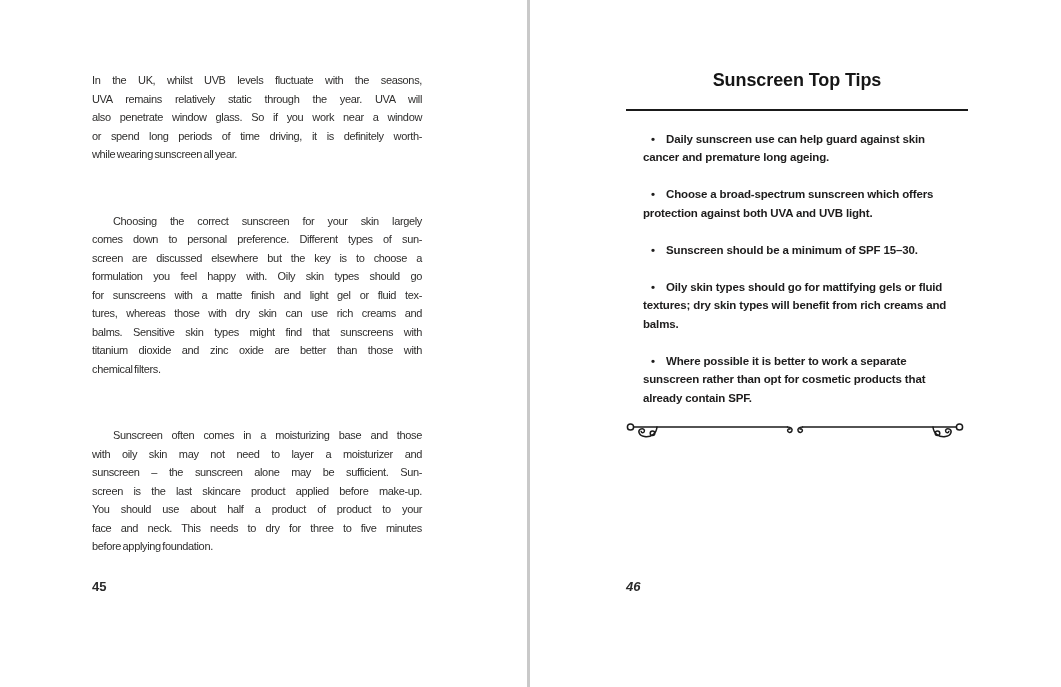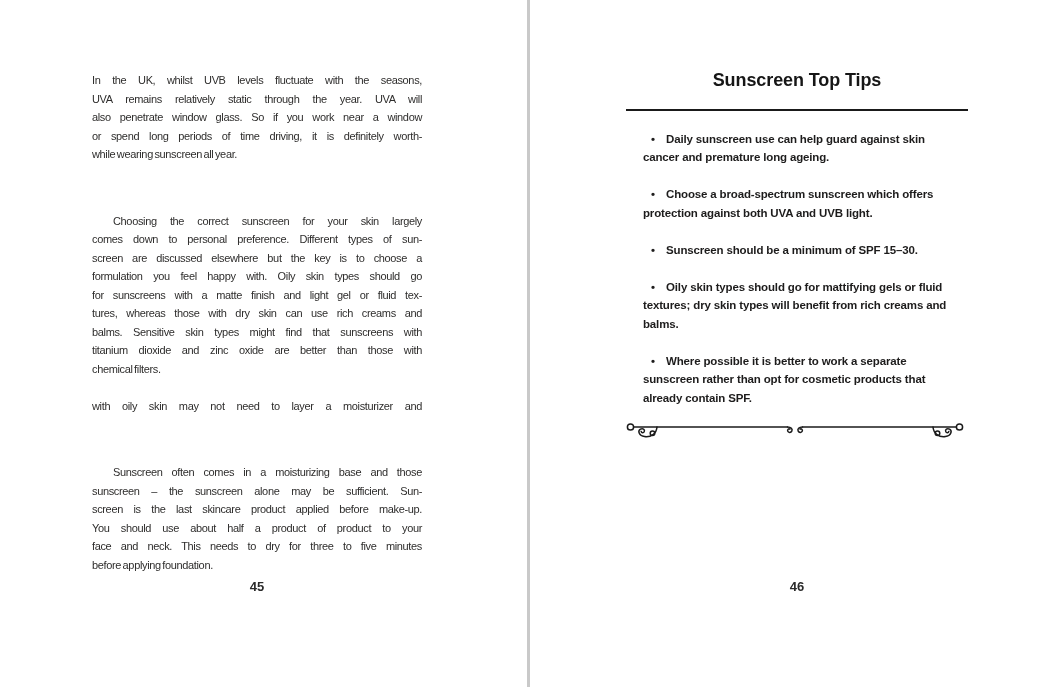--- a/index.html
+++ b/index.html
@@ -37,23 +37,23 @@
   .bullet{margin:0 0 18.5px 0;}
   .bullet:last-child{margin-bottom:0;}
   .bl{white-space:nowrap;}
   .bdot{display:inline-block;width:15px;padding-left:8px;}
 
   
   .flourish{position:absolute;left:625px;top:420px;width:340px;height:26px;}
 
   
   .pn{position:absolute;top:578px;font-weight:700;font-size:13px;line-height:18.5px;
-      color:#2b2b2b;text-align:center;}
+      color:#2b2b2b;text-align:left;}
   .pn-left{left:92px;width:330px;}
-  .pn-right{left:626px;width:342px;}
+  .pn-right{left:626px;width:342px;font-style:italic;}
 </style>
 </head>
 <body>
 
 <div class="gutter"></div>
 
 <div>
   <div class="ltext">
     <div class="para">
       <div class="jl">In the UK, whilst UVB levels fluctuate with the seasons,</div>
@@ -67,22 +67,22 @@
       <div class="jl">comes down to personal preference. Different types of sun-</div>
       <div class="jl">screen are discussed elsewhere but the key is to choose a</div>
       <div class="jl">formulation you feel happy with. Oily skin types should go</div>
       <div class="jl">for sunscreens with a matte finish and light gel or fluid tex-</div>
       <div class="jl">tures, whereas those with dry skin can use rich creams and</div>
       <div class="jl">balms. Sensitive skin types might find that sunscreens with</div>
       <div class="jl">titanium dioxide and zinc oxide are better than those with</div>
       <div class="ll">chemical filters.</div>
     </div>
     <div class="para">
+      <div class="jl ind">Sunscreen often comes in a moisturizing base and those</div>
       <div class="jl">with oily skin may not need to layer a moisturizer and</div>
-      <div class="jl ind">Sunscreen often comes in a moisturizing base and those</div>
       <div class="jl">sunscreen – the sunscreen alone may be sufficient. Sun-</div>
       <div class="jl">screen is the last skincare product applied before make-up.</div>
       <div class="jl">You should use about half a product of product to your</div>
       <div class="jl">face and neck. This needs to dry for three to five minutes</div>
       <div class="ll">before applying foundation.</div>
     </div>
   </div>
   <div class="pn pn-left">45</div>
 </div>
 

